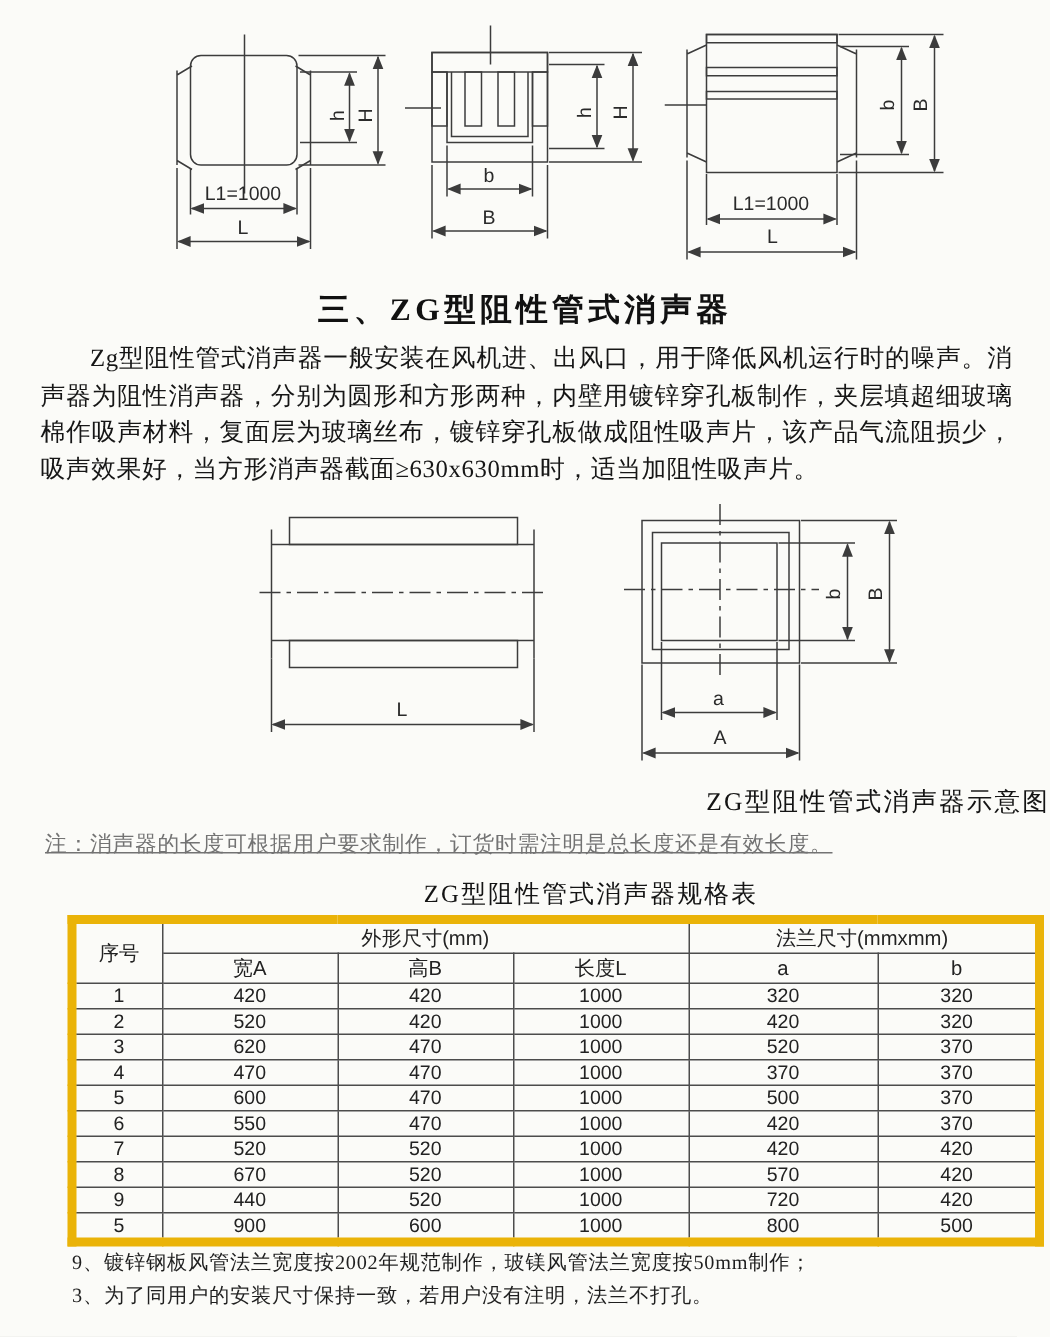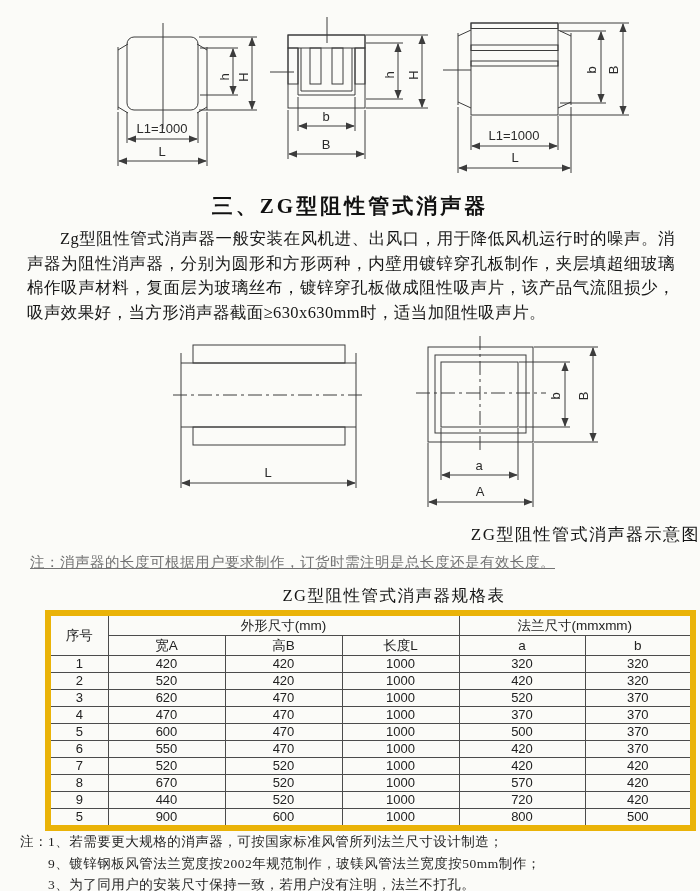--- a/index.html
+++ b/index.html
@@ -308,18 +308,17 @@
           <td>900</td>
           <td>600</td>
           <td>1000</td>
           <td>800</td>
           <td>500</td>
         </tr>
       </tbody>
   </table>
 
   <div class="footnotes">
-    <div class="fn1">注：1、若需要更大规格的消声器，可按国家标准风管所列法兰尺寸设计制造；</div>
     <div class="fn2">9、镀锌钢板风管法兰宽度按2002年规范制作，玻镁风管法兰宽度按50mm制作；</div>
     <div class="fn2">3、为了同用户的安装尺寸保持一致，若用户没有注明，法兰不打孔。</div>
   </div>
 
 </div>
 
 </body></html>

